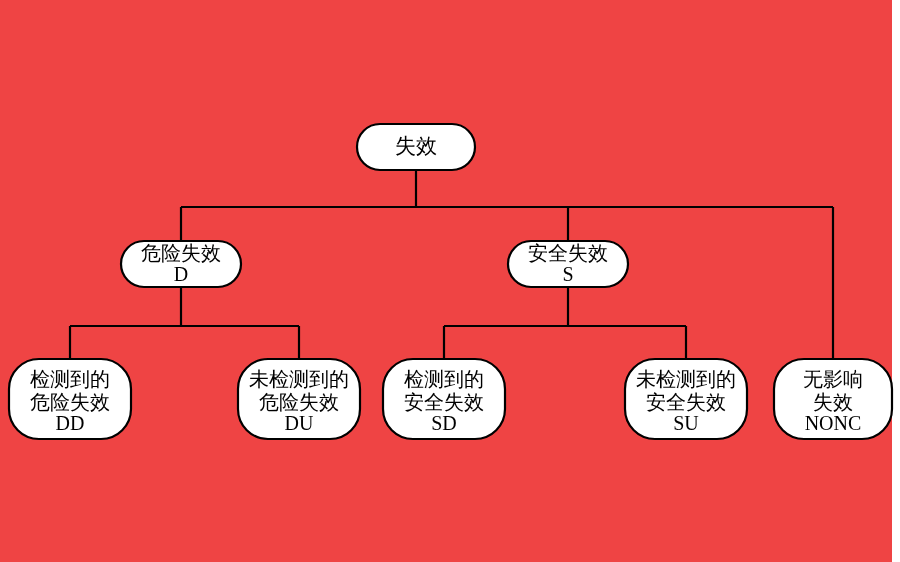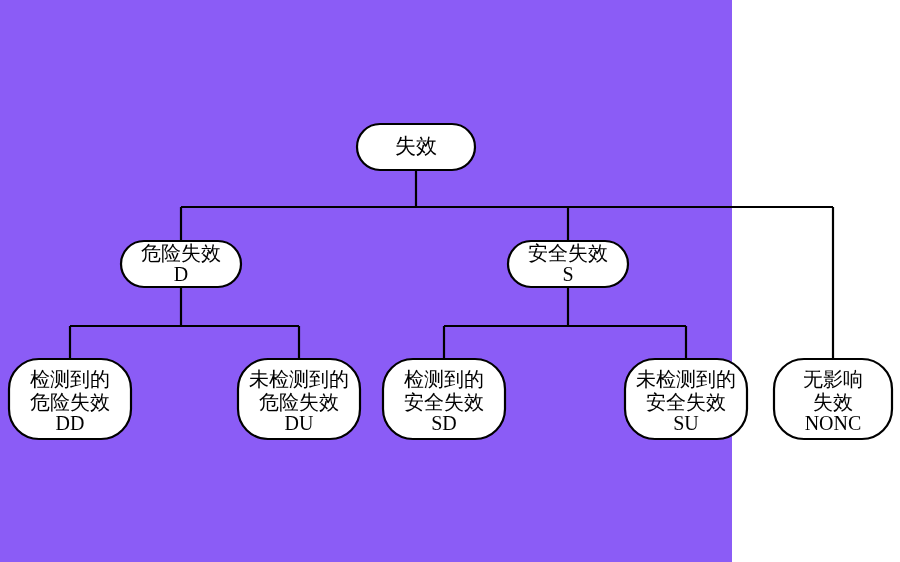--- a/index.html
+++ b/index.html
@@ -8,23 +8,23 @@
     background: #ffffff;
   }
   body {
     width: 900px;
     height: 562px;
     font-family: "Liberation Serif", "DejaVu Serif", serif;
     overflow: hidden;
   }
   #diagram-root {
     position: relative;
-    width: 732px;
+    width: 892px;
     height: 562px;
-    background: #8b5cf6;
+    background: #ef4444;
   }
   svg#tree-svg {
     position: absolute;
     top: 0;
     left: 0;
     width: 900px;
     height: 562px;
     display: block;
   }
   .node-shape {

